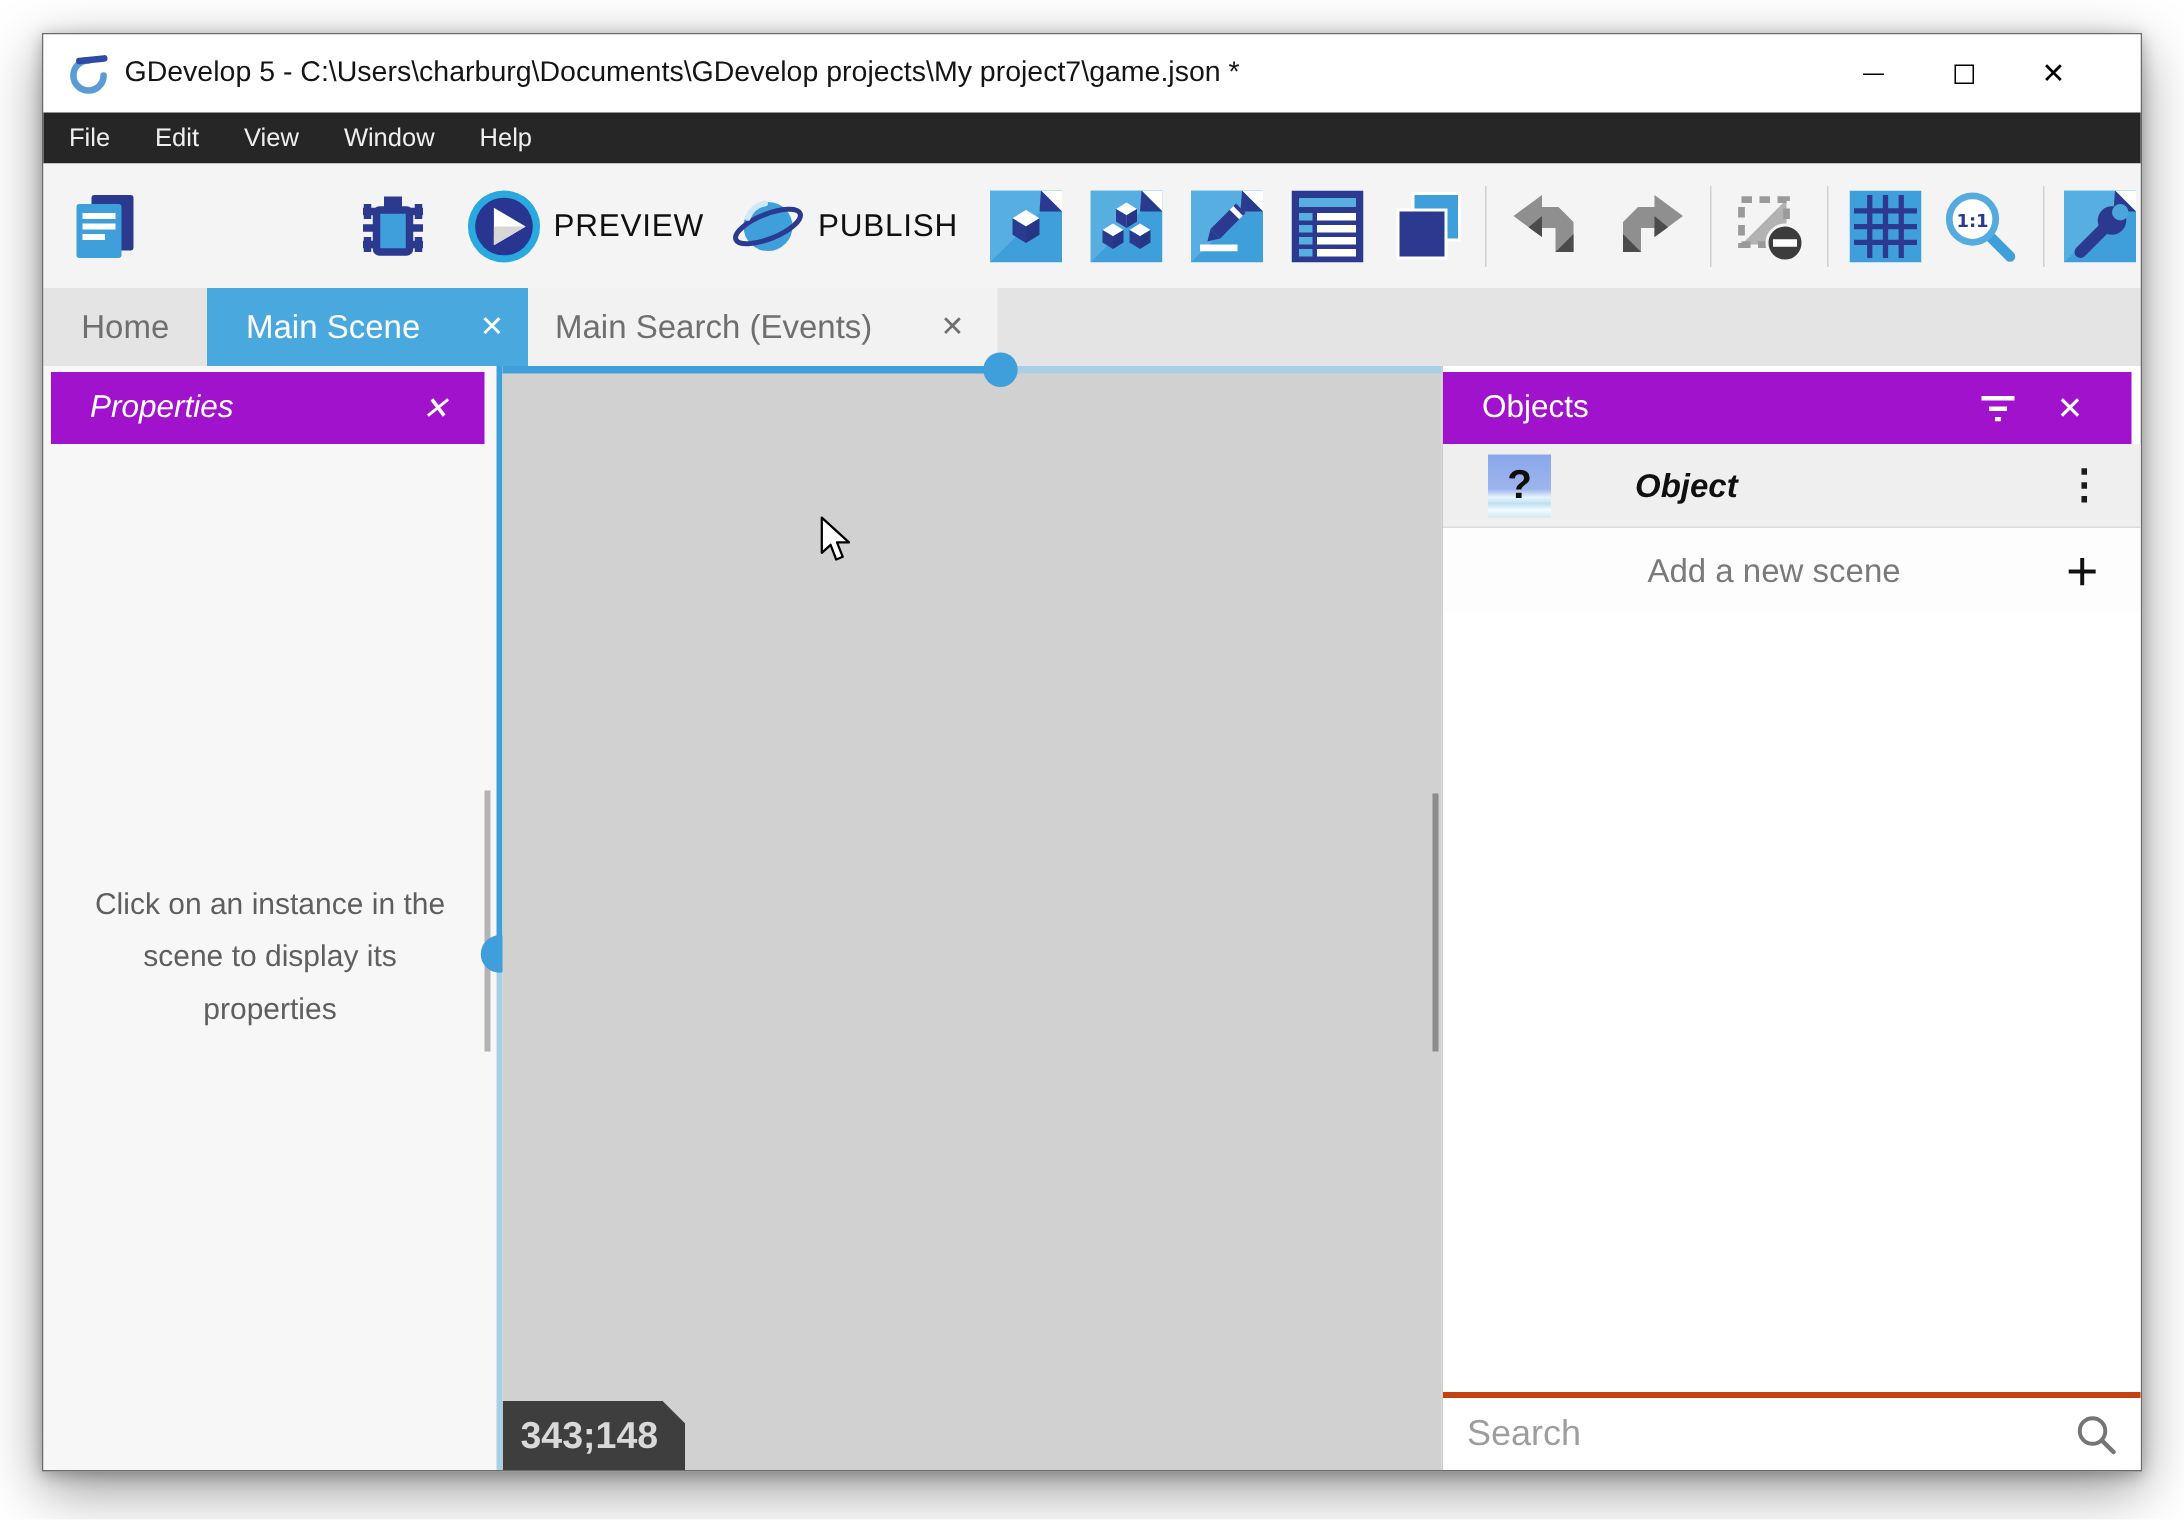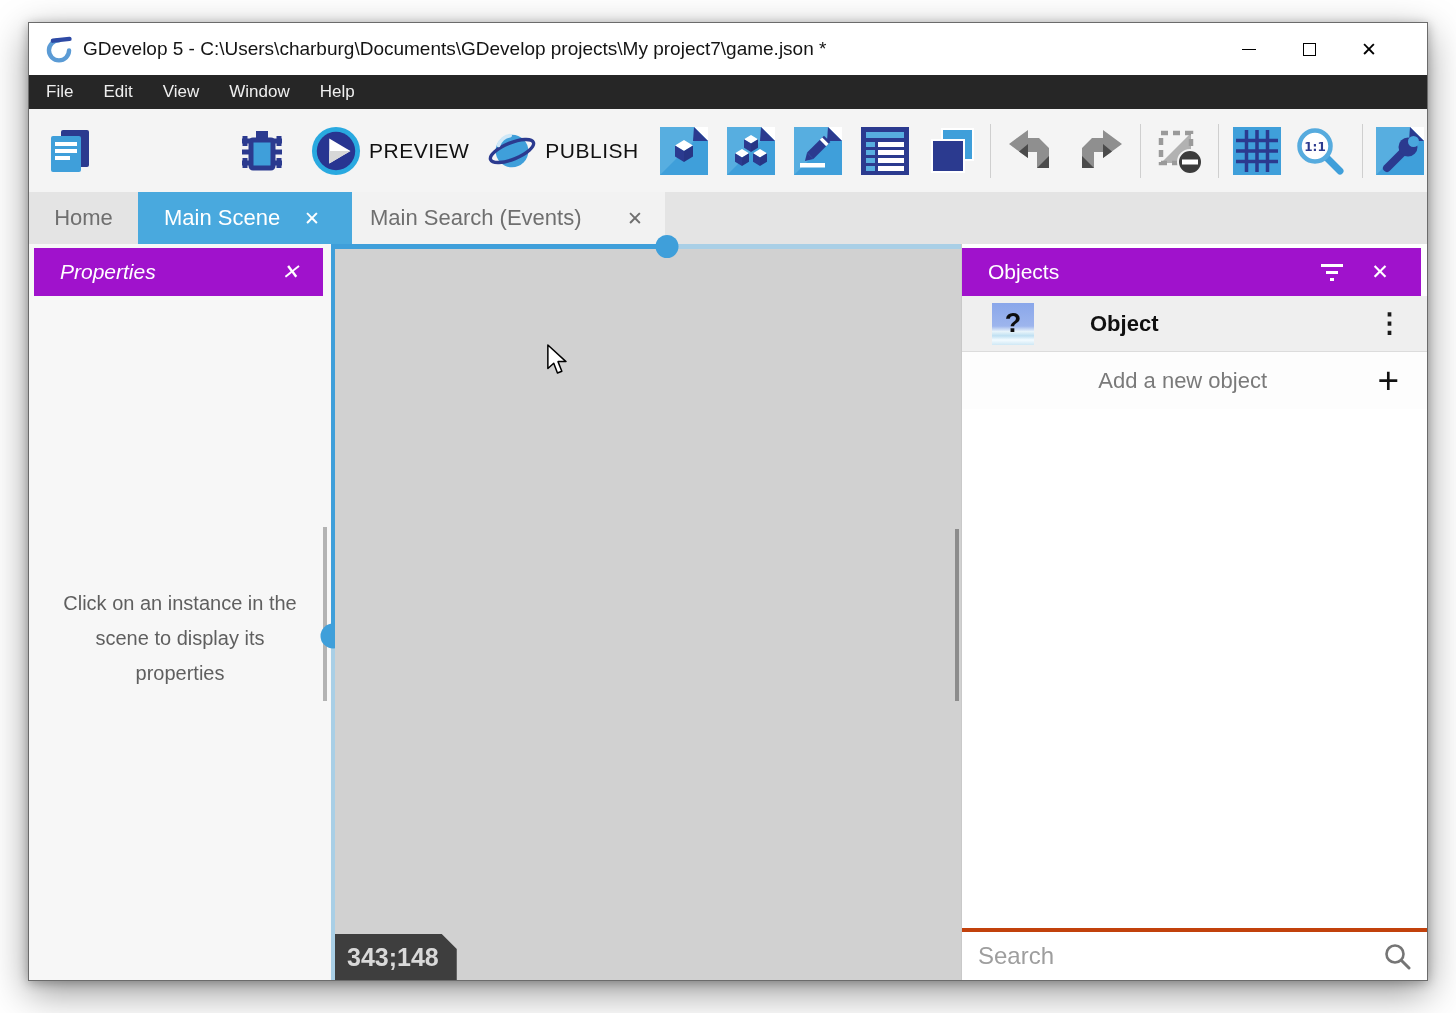--- a/index.html
+++ b/index.html
@@ -28,21 +28,21 @@
   .menu-item { padding:0 15px; height:100%; display:flex; align-items:center; cursor:default; }
   
   .toolbar { flex:0 0 83px; background:#f4f4f4; display:flex; align-items:center; }
   .tbtn { width:50px; height:50px; display:flex; align-items:center; justify-content:center; flex:0 0 auto; }
   .tlabel { font-size:21px; color:#101010; letter-spacing:.5px; margin-left:8px; white-space:nowrap; }
   .tsep { width:1px; height:54px; background:#cfcfcf; flex:0 0 auto; }
   
   .tabbar { flex:0 0 52px; background:#e4e4e4; display:flex; align-items:stretch; font-size:22px; }
   .tab { display:flex; align-items:center; color:#6f6f6f; }
   .tab-home { width:109px; justify-content:center; }
-  .tab-active { width:214px; background:#49a9de; color:#fff; justify-content:space-between; padding:0 32px 0 26px; }
+  .tab-active { width:214px; background:#49a9de; color:#fff; justify-content:space-between; padding:0 16px 0 26px; }
   .tab-events { width:313px; background:#f2f2f2; justify-content:space-between; padding:0 22px 0 18px; }
   .tab-close { font-size:19px; }
   
   .content { flex:1; display:flex; min-height:0; }
   .panel-header {
     height:48px; background:#a012cc; color:#fff; display:flex; align-items:center;
     font-size:21px; padding:0 24px 0 26px;
   }
   
   .props { flex:0 0 302px; background:#f7f7f7; position:relative; }
@@ -67,21 +67,21 @@
   .cursor { position:absolute; left:211px; top:100px; }
   
   .objects { flex:0 0 466px; background:#fff; border-left:1px solid #c9c9c9; display:flex; flex-direction:column; }
   .objects .panel-header { margin:4px 6px 0 0; }
   .objects .panel-header .hspacer { flex:1; }
   .hdr-icon { display:flex; align-items:center; justify-content:center; width:34px; height:34px; }
   .obj-row { height:56px; background:#efefef; border-bottom:1px solid #dcdcdc; display:flex; align-items:center; padding:0 24px 0 30px; }
   .obj-thumb { width:42px; height:42px; display:flex; align-items:center; justify-content:center;
     font-size:27px; font-weight:bold; color:#0d0d0d;
     background:linear-gradient(180deg,#8aa7ea 0%,#9db5ed 55%,#e8f4fa 68%,#bfe0f2 78%,#f3fbff 88%,#cfe8f5 100%); }
-  .obj-name { margin-left:56px; font-size:22px; font-weight:bold; color:#101010; }
+  .obj-name { margin-left:56px; font-size:22px; font-style:italic; font-weight:bold; color:#101010; }
   .kebab { margin-left:auto; font-size:27px; font-weight:bold; color:#1a1a1a; line-height:1; letter-spacing:0; }
   .add-row { height:57px; display:flex; align-items:center; padding:0 24px 0 26px; background:#fdfdfd; }
   .add-label { flex:1; text-align:center; font-size:22px; color:#7a7a7a; }
   .add-plus { font-size:37px; font-weight:300; color:#111; margin-right:4px; line-height:1; }
   .obj-spacer { flex:1; background:#fff; }
   .search-bar { flex:0 0 52px; border-top:4px solid #c2410c; display:flex; align-items:center; padding:0 16px 0 14px; background:#fff; }
   .search-input { border:none; outline:none; flex:1; font-size:24px; color:#333; background:transparent; font-family:"Liberation Sans",sans-serif; }
   .search-input::placeholder { color:#9e9e9e; opacity:1; }
 </style>
 </head>
@@ -321,21 +321,21 @@
           </svg>
         </span>
         <span class="hdr-icon" style="margin-left:14px">✕</span>
       </div>
       <div class="obj-row">
         <div class="obj-thumb">?</div>
         <span class="obj-name">Object</span>
         <span class="kebab">⋮</span>
       </div>
       <div class="add-row">
-        <span class="add-label">Add a new object</span>
+        <span class="add-label">Add a new scene</span>
         <span class="add-plus">+</span>
       </div>
       <div class="obj-spacer"></div>
       <div class="search-bar">
         <input class="search-input" type="text" placeholder="Search" style="">
         <svg width="28" height="28" viewBox="0 0 28 28">
           <circle cx="12" cy="12" r="8.5" fill="none" stroke="#757575" stroke-width="2.6"></circle>
           <line x1="18.5" y1="18.5" x2="26" y2="26" stroke="#757575" stroke-width="3" stroke-linecap="round"></line>
         </svg>
       </div>

